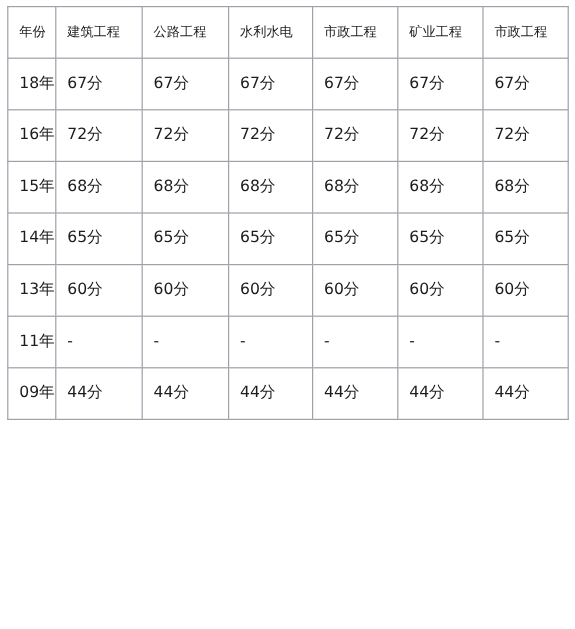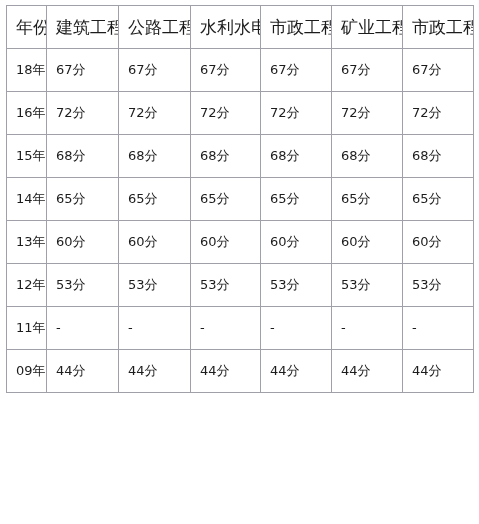--- a/index.html
+++ b/index.html
@@ -34,21 +34,21 @@
     text-align: left;
     vertical-align: middle;
     font-weight: normal;
     font-size: 13px;
     line-height: 1.1;
     color: #1c1c1c;
     white-space: nowrap;
     overflow: hidden;
   }
   table.score-table th {
-    font-size: 17px;
+    font-size: 11px;
   }
   col.c-year   { width: 40px; }
   col.c-d0     { width: 72px; }
   col.c-d1     { width: 72px; }
   col.c-d2     { width: 70px; }
   col.c-d3     { width: 71px; }
   col.c-d4     { width: 71px; }
   col.c-d5     { width: 71px; }
 </style>
 </head>
@@ -116,29 +116,20 @@
       <tr>
         <td>13年</td>
         <td>60分</td>
         <td>60分</td>
         <td>60分</td>
         <td>60分</td>
         <td>60分</td>
         <td>60分</td>
       </tr>
       <tr>
-        <td>12年</td>
-        <td>53分</td>
-        <td>53分</td>
-        <td>53分</td>
-        <td>53分</td>
-        <td>53分</td>
-        <td>53分</td>
-      </tr>
-      <tr>
         <td>11年</td>
         <td>-</td>
         <td>-</td>
         <td>-</td>
         <td>-</td>
         <td>-</td>
         <td>-</td>
       </tr>
       <tr>
         <td>09年</td>

